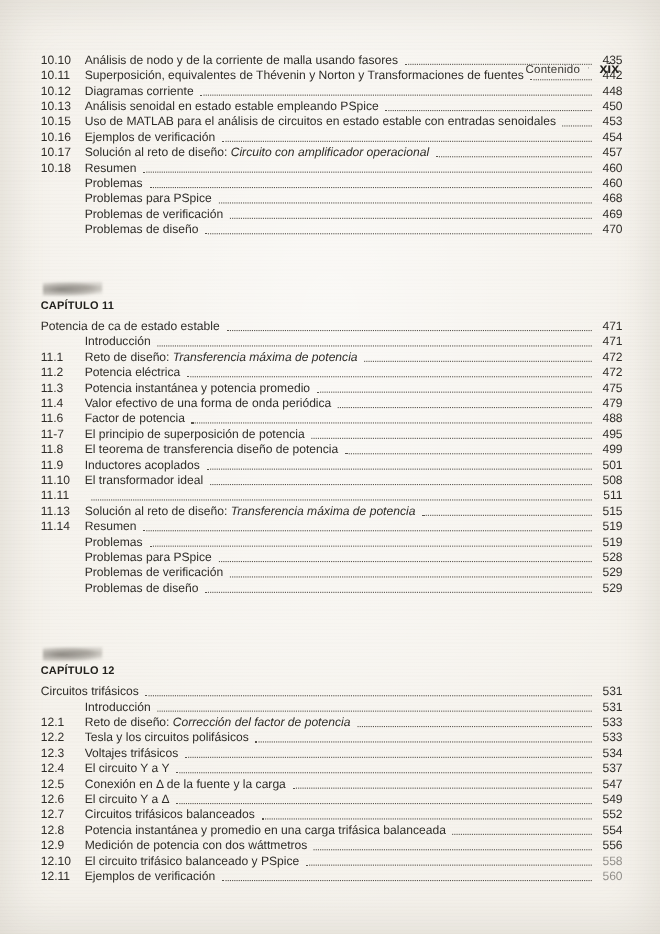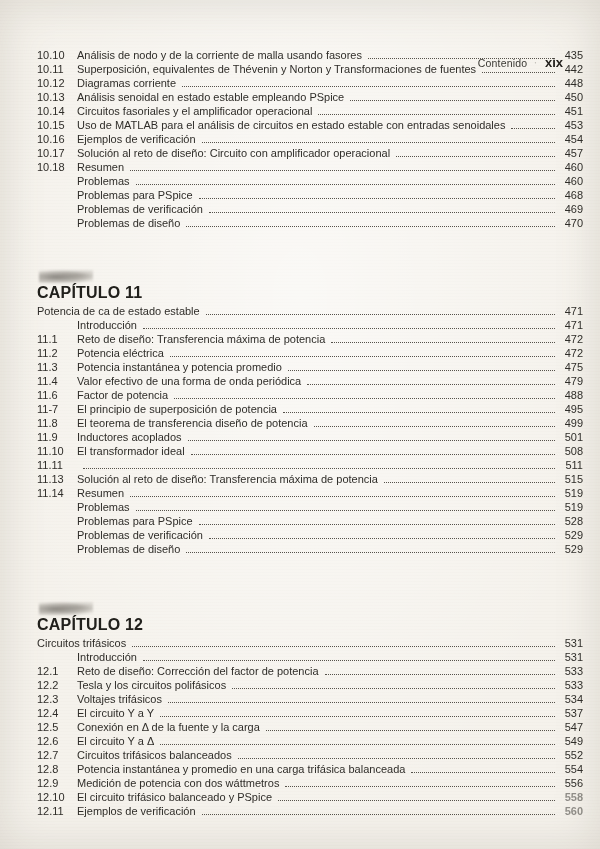--- a/index.html
+++ b/index.html
@@ -21,52 +21,52 @@
     box-shadow: inset 0 0 46px rgba(116,104,86,.20);
   }
   .header {
     position: absolute; top: 21px; right: 37px;
     display: flex; align-items: baseline;
   }
   .contenido { font-size: 10.5px; letter-spacing: .2px; color: #3a3833; margin-top: 36px; }
   .tickmark { font-size: 8px; opacity: .4; margin-left: 7px; }
   .folio { font-size: 13px; font-weight: bold; margin-left: 9px; color: #23211d; }
 
-  .toc { position: absolute; left: 37px; right: 17px; top: 48px; }
+  .toc { position: absolute; left: 37px; right: 34px; top: 48px; }
   .toc > div:nth-child(2) { margin-top: 40px; }
   .toc > div:nth-child(3) { margin-top: 46px; }
 
   .artifact {
     width: 54px; height: 13px; margin: 0 0 2px 2px;
     background:
       radial-gradient(ellipse at 30% 55%, rgba(82,78,72,.6), rgba(108,103,95,.28) 52%, rgba(120,120,120,0) 74%),
       radial-gradient(ellipse at 75% 40%, rgba(95,90,82,.35), rgba(120,120,120,0) 70%);
     filter: blur(1px);
   }
   .chapter-label {
-    font-weight: bold; font-size: 16px; line-height: 15px;
+    font-weight: bold; font-size: 10px; line-height: 15px;
     margin: 0 0 4px 0; letter-spacing: .2px; color: #21201c;
   }
 
   .toc-entry {
     display: flex; align-items: baseline;
     font-size: 11px; line-height: 14px; height: 14px;
     white-space: nowrap;
   }
   .num { flex: 0 0 40px; }
   .title { flex: 0 0 auto; }
-  .title .italic { }
+  .title .italic { font-style: italic; }
   .leader {
     flex: 1 1 auto; min-width: 8px;
     align-self: flex-end;
     margin: 0 4px 3px 6px;
     border-bottom: 1.6px dotted #56524b;
   }
   .page-num { flex: 0 0 auto; min-width: 24px; text-align: right; }
-  .faded { opacity: .5; filter: blur(.45px); font-weight: bold; }
+  .faded { opacity: .5; filter: blur(.45px); }
 </style>
 </head>
 <body>
 
 <div class="page">
   <div class="header">
     <span class="contenido">Contenido</span>
     <span class="tickmark">'</span>
     <span class="folio">xix</span>
   </div>
@@ -90,26 +90,20 @@
           <span class="leader"></span>
           <span class="page-num">448</span>
         </div>
         <div class="toc-entry">
           <span class="num">10.13</span>
           <span class="title">Análisis senoidal en estado estable empleando PSpice</span>
           <span class="leader"></span>
           <span class="page-num">450</span>
         </div>
         <div class="toc-entry">
-          <span class="num">10.14</span>
-          <span class="title">Circuitos fasoriales y el amplificador operacional</span>
-          <span class="leader"></span>
-          <span class="page-num">451</span>
-        </div>
-        <div class="toc-entry">
           <span class="num">10.15</span>
           <span class="title">Uso de MATLAB para el análisis de circuitos en estado estable con entradas senoidales</span>
           <span class="leader"></span>
           <span class="page-num">453</span>
         </div>
         <div class="toc-entry">
           <span class="num">10.16</span>
           <span class="title">Ejemplos de verificación</span>
           <span class="leader"></span>
           <span class="page-num">454</span>

